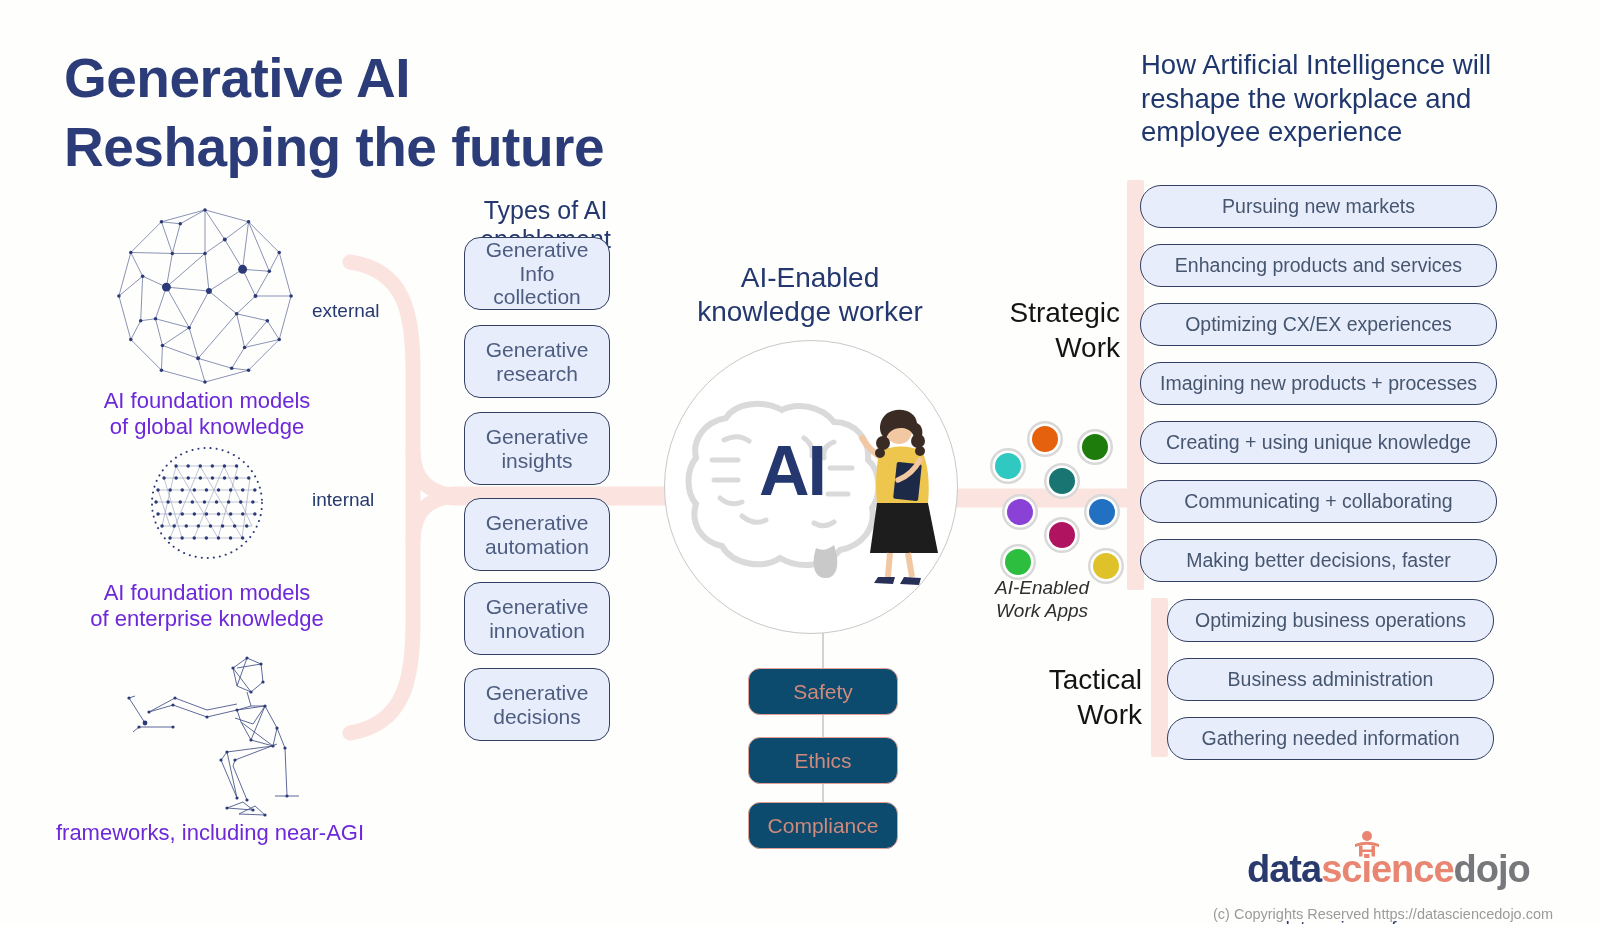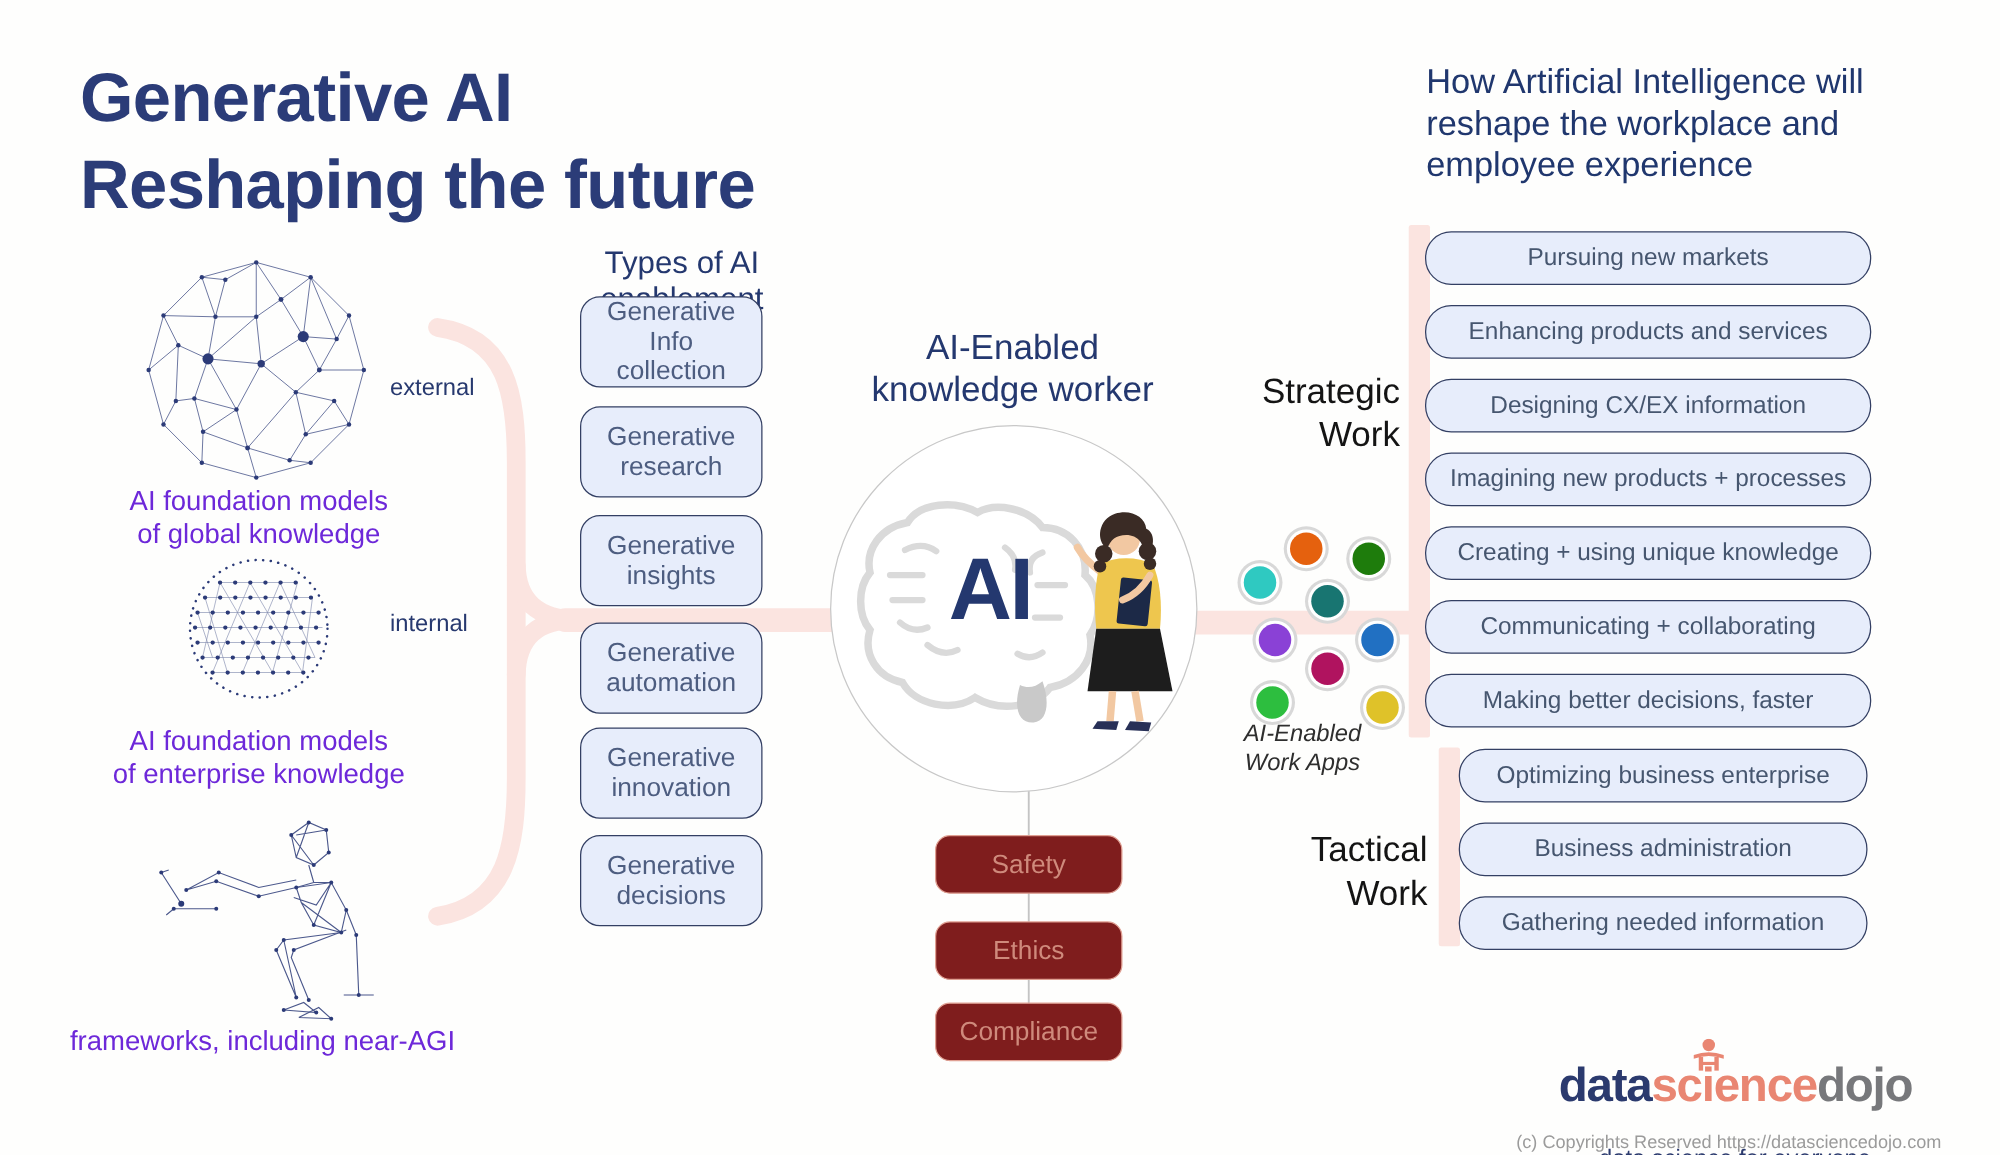--- a/index.html
+++ b/index.html
@@ -13,21 +13,21 @@
   .tag-label{font-size:19px;color:#27396f;}
   
   .en-heading{left:418px;top:196px;width:255px;text-align:center;font-size:25px;font-weight:500;color:#24386f;}
   .box{position:absolute;display:flex;align-items:center;justify-content:center;text-align:center;box-sizing:border-box;}
   .bluebox{background:#e7edfb;border:1.5px solid #333f63;color:#4d5d80;}
   .enbox{left:464px;width:146px;height:73px;border-radius:16px;font-size:21px;line-height:1.14;padding:0 8px;}
   
   .center-heading{left:660px;top:261px;width:300px;text-align:center;font-size:28px;font-weight:500;color:#24386f;line-height:1.22;}
   .worker-circle{left:664px;top:340px;width:292px;height:292px;border:1px solid #c8c8c8;border-radius:50%;background:#fff;}
   .ai-label{left:742px;top:431px;width:100px;text-align:center;font-size:70px;font-weight:700;color:#24386f;letter-spacing:-2px;}
-  .govbox{left:748px;width:150px;height:47px;background:#7f1d1d;border:1.5px solid #e0a093;border-radius:12px;color:#cf8a7c;font-size:21px;}
+  .govbox{left:748px;width:150px;height:47px;background:#0c4a6e;border:1.5px solid #e0a093;border-radius:12px;color:#cf8a7c;font-size:21px;}
   
   .apps-label{left:972px;top:576px;width:140px;text-align:center;font-size:19px;font-style:italic;color:#2e2e2e;line-height:1.22;}
   .work-label{font-size:28px;color:#141414;text-align:right;line-height:1.24;}
   
   .right-heading{left:1141px;top:48px;width:390px;font-size:27.5px;font-weight:500;color:#20376e;line-height:1.22;}
   .rbox{left:1140px;width:357px;height:43px;border-radius:21px;font-size:19.5px;color:#46566f;}
   .tacbox{left:1167px;width:327px;}
   
   .logo-text{left:1247px;top:848px;font-size:38px;font-weight:700;letter-spacing:-1px;white-space:nowrap;}
   .logo-data{color:#2b3a6e;} .logo-science{color:#e98672;} .logo-dojo{color:#77787b;}
@@ -304,26 +304,26 @@
     <div>Strategic</div>
     <div>Work</div>
   </div>
   <div class="abs work-label" style="left:980px;top:663px;width:162px">
     <div>Tactical</div>
     <div>Work</div>
   </div>
 
   <div class="box bluebox rbox" style="top:185px">Pursuing new markets</div>
   <div class="box bluebox rbox" style="top:244px">Enhancing products and services</div>
-  <div class="box bluebox rbox" style="top:303px">Designing CX/EX information</div>
+  <div class="box bluebox rbox" style="top:303px">Optimizing CX/EX experiences</div>
   <div class="box bluebox rbox" style="top:362px">Imagining new products + processes</div>
   <div class="box bluebox rbox" style="top:421px">Creating + using unique knowledge</div>
   <div class="box bluebox rbox" style="top:480px">Communicating + collaborating</div>
   <div class="box bluebox rbox" style="top:539px">Making better decisions, faster</div>
-  <div class="box bluebox rbox tacbox" style="top:599px">Optimizing business enterprise</div>
+  <div class="box bluebox rbox tacbox" style="top:599px">Optimizing business operations</div>
   <div class="box bluebox rbox tacbox" style="top:658px">Business administration</div>
   <div class="box bluebox rbox tacbox" style="top:717px">Gathering needed information</div>
 
   <svg class="abs" style="left:1352px;top:831px" width="30" height="26" viewBox="0 0 30 26">
     <circle cx="15" cy="5" r="5" fill="#e98672"></circle>
     <path d="M3 13 Q15 8.5 27 13 L27 16 Q15 11.5 3 16 Z" fill="#e98672"></path>
     <rect x="7" y="14.5" width="3.5" height="11" fill="#e98672"></rect>
     <rect x="19.5" y="14.5" width="3.5" height="11" fill="#e98672"></rect>
     <rect x="9" y="18.5" width="12" height="2.5" fill="#e98672"></rect>
   </svg>

